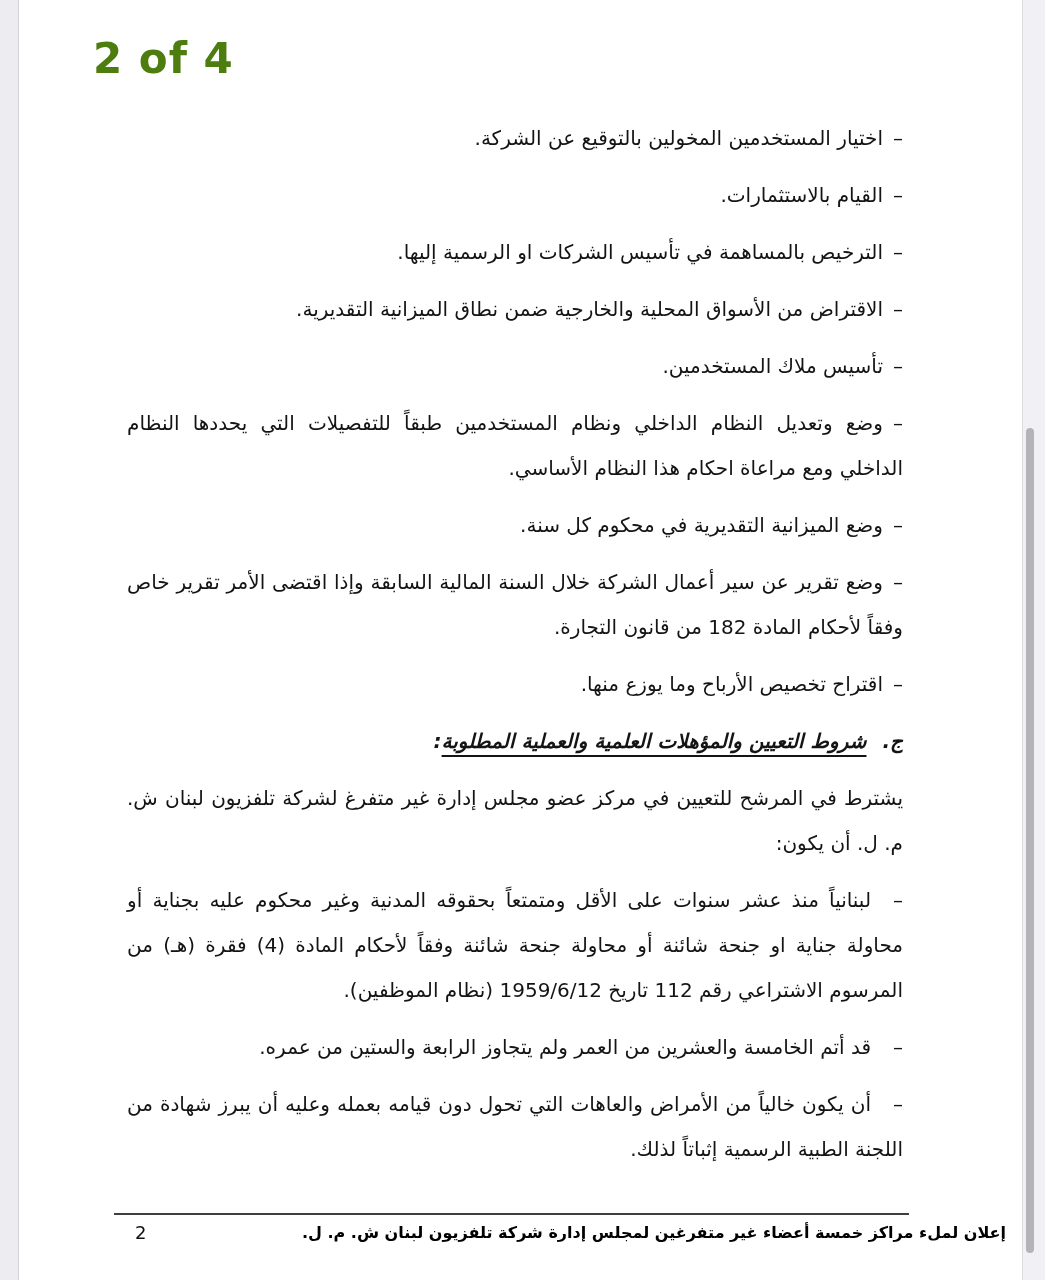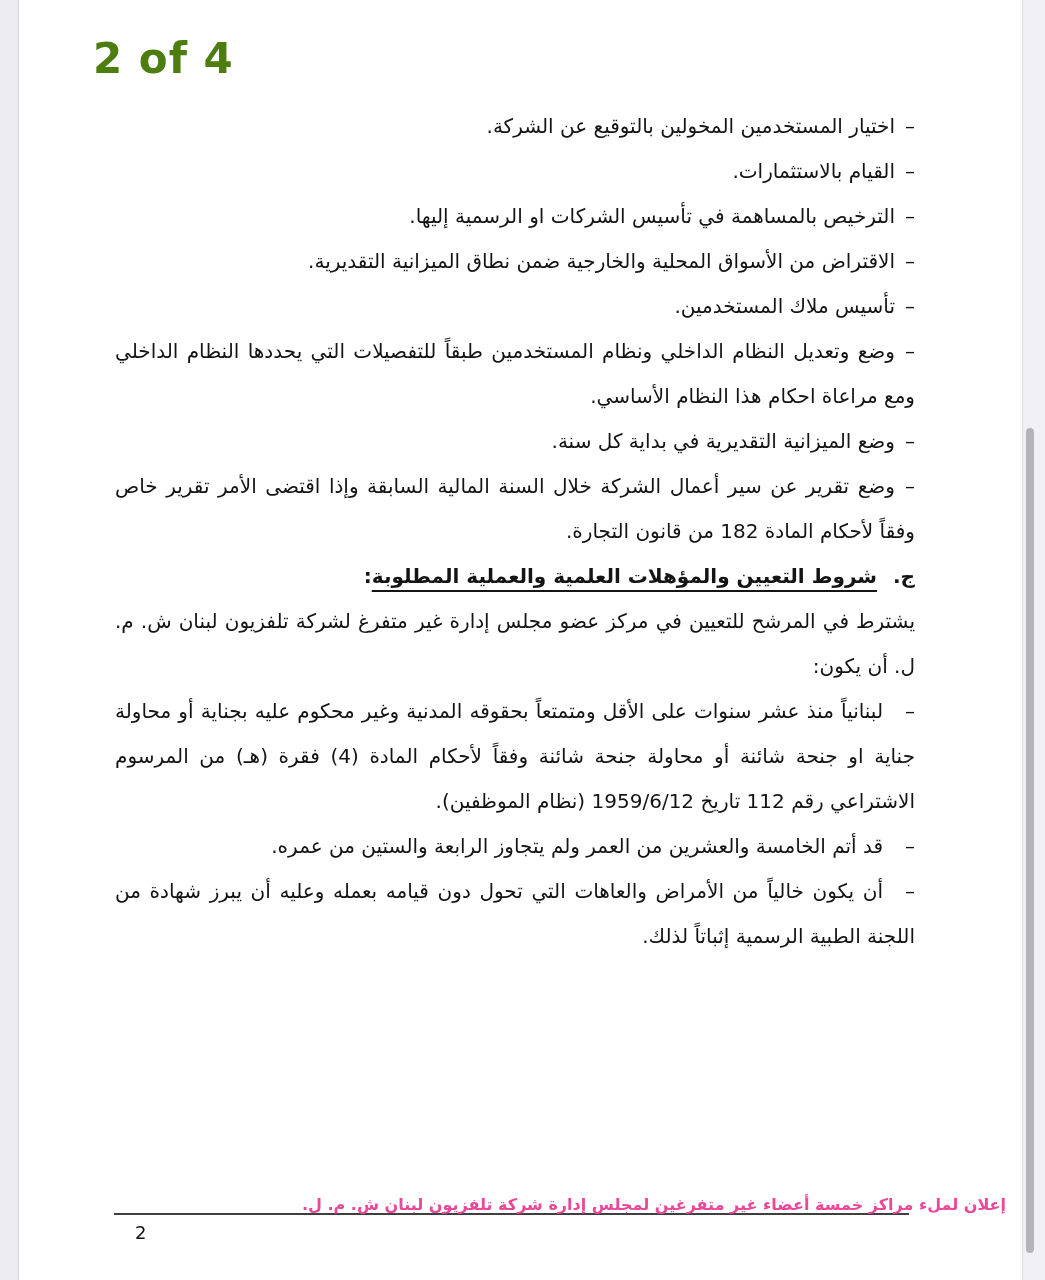--- a/index.html
+++ b/index.html
@@ -30,39 +30,39 @@
     font-size:42px; font-weight:bold; color:#4d7c0f; letter-spacing:1px;
   }
 
   
   .doc {
     position:absolute; right:107px; width:800px; top:104px;
     direction:rtl; unicode-bidi:embed;
     font-size:20px; line-height:45px; color:#141414;
     text-align:justify;
   }
-  .doc p { margin:0; }
+  .doc p { margin:12px; }
   .li .dash { margin-left:10px; }
   .li2 .dash { margin-left:22px; }
 
-  .section-header { font-weight:bold; padding-left:2px; }
+  .section-header { font-weight:bold; padding-left:2px;font-style:italic; }
   .section-header .sec-letter { margin-left:16px; font-weight:bold; }
   .section-header .sec-title {
     text-decoration:underline; text-underline-offset:7px;
     text-decoration-thickness:2px;
   }
 
   
   .footer-hr {
     position:absolute; left:95px; width:795px; top:1213px;
     border-top:2px solid #3f3f3f; height:0;
   }
   .footer-title {
-    position:absolute; right:16px; top:1192px;
-    direction:rtl; font-weight:bold; font-size:16px; line-height:26px; color:#ec4899;
+    position:absolute; right:16px; top:1220px;
+    direction:rtl; font-weight:bold; font-size:16px; line-height:26px; color:#000000;
     white-space:nowrap;
   }
   .footer-page-num {
     position:absolute; left:116px; top:1220px;
     font-size:18px; line-height:26px; color:#111;
   }
 </style>
 </head>
 <body>
 
@@ -74,22 +74,23 @@
 
   <div class="doc">
 
     <div>
         <p class="li"><span class="dash">–</span><span>اختيار المستخدمين المخولين بالتوقيع عن الشركة.</span></p>
         <p class="li"><span class="dash">–</span><span>القيام بالاستثمارات.</span></p>
         <p class="li"><span class="dash">–</span><span>الترخيص بالمساهمة في تأسيس الشركات او الرسمية إليها.</span></p>
         <p class="li"><span class="dash">–</span><span>الاقتراض من الأسواق المحلية والخارجية ضمن نطاق الميزانية التقديرية.</span></p>
         <p class="li"><span class="dash">–</span><span>تأسيس ملاك المستخدمين.</span></p>
         <p class="li"><span class="dash">–</span><span>وضع وتعديل النظام الداخلي ونظام المستخدمين طبقاً للتفصيلات التي يحددها النظام الداخلي ومع مراعاة احكام هذا النظام الأساسي.</span></p>
-        <p class="li"><span class="dash">–</span><span>وضع الميزانية التقديرية في بداية كل سنة.</span></p>
+        <p class="li"><span class="dash">–</span><span>وضع الميزانية التقديرية في محكوم كل سنة.</span></p>
         <p class="li"><span class="dash">–</span><span>وضع تقرير عن سير أعمال الشركة خلال السنة المالية السابقة وإذا اقتضى الأمر تقرير خاص وفقاً لأحكام المادة 182 من قانون التجارة.</span></p>
+        <p class="li"><span class="dash">–</span><span>اقتراح تخصيص الأرباح وما يوزع منها.</span></p>
       </div>
 
     <p class="section-header">
       <span class="sec-letter">ج.</span><span class="sec-title">شروط التعيين والمؤهلات العلمية والعملية المطلوبة</span><span>:</span>
     </p>
 
     <p class="intro">يشترط في المرشح للتعيين في مركز عضو مجلس إدارة غير متفرغ لشركة تلفزيون لبنان ش. م. ل. أن يكون:</p>
 
     <div>
         <p class="li2"><span class="dash">–</span><span>لبنانياً منذ عشر سنوات على الأقل ومتمتعاً بحقوقه المدنية وغير محكوم عليه بجناية أو محاولة جناية او جنحة شائنة أو محاولة جنحة شائنة وفقاً لأحكام المادة (4) فقرة (هـ) من المرسوم الاشتراعي رقم 112 تاريخ 1959/6/12 (نظام الموظفين).</span></p>

